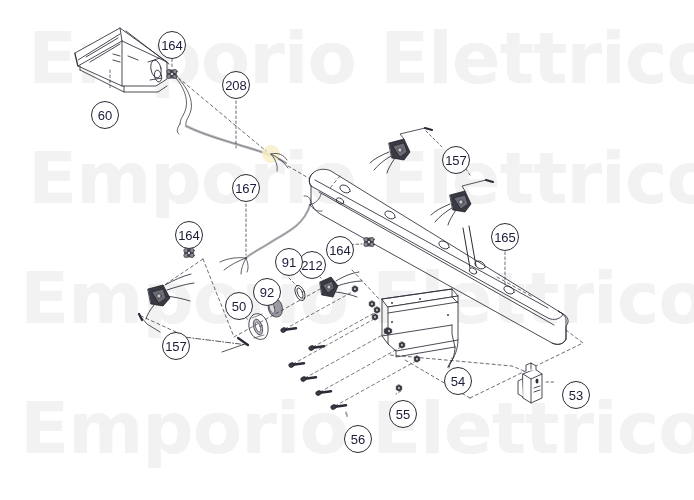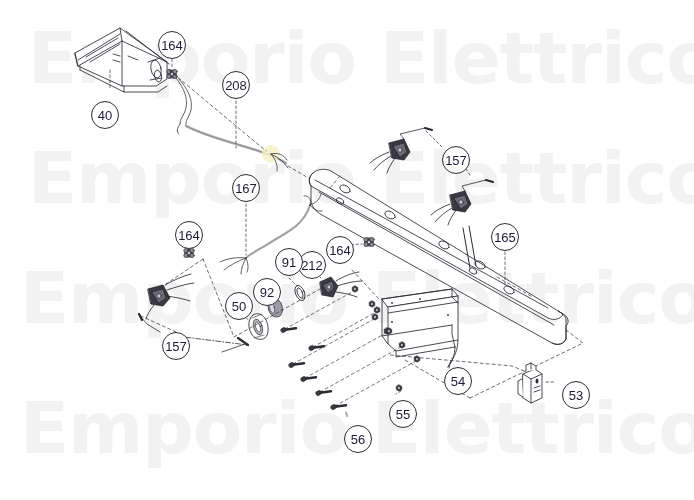--- a/index.html
+++ b/index.html
@@ -345,21 +345,21 @@
       <path d="M203,259 L160,288" stroke-dasharray="3,3" stroke-width="0.7"></path>
       <path d="M176,332 L141,316" stroke-dasharray="3,3" stroke-width="0.7"></path>
       <path d="M352,270 L380,300" stroke-dasharray="3,3" stroke-width="0.7"></path>
 
     </g>
   </svg>
 
   <div id="callouts">
     <div class="callout" style="left:158px;top:31px;">164</div>
     <div class="callout" style="left:222px;top:71px;">208</div>
-    <div class="callout" style="left:91px;top:101px;">40</div>
+    <div class="callout" style="left:91px;top:101px;">60</div>
     <div class="callout" style="left:442px;top:146px;">157</div>
     <div class="callout" style="left:232px;top:174px;">167</div>
     <div class="callout" style="left:175px;top:221px;">164</div>
     <div class="callout" style="left:491px;top:223px;">165</div>
     <div class="callout" style="left:326px;top:236px;">164</div>
     <div class="callout" style="left:298px;top:251px;">212</div>
     <div class="callout" style="left:275px;top:248px;text-align:right;">91</div>
     <div class="callout" style="left:253px;top:278px;">92</div>
     <div class="callout" style="left:225px;top:292px;">50</div>
     <div class="callout" style="left:162px;top:332px;">157</div>

